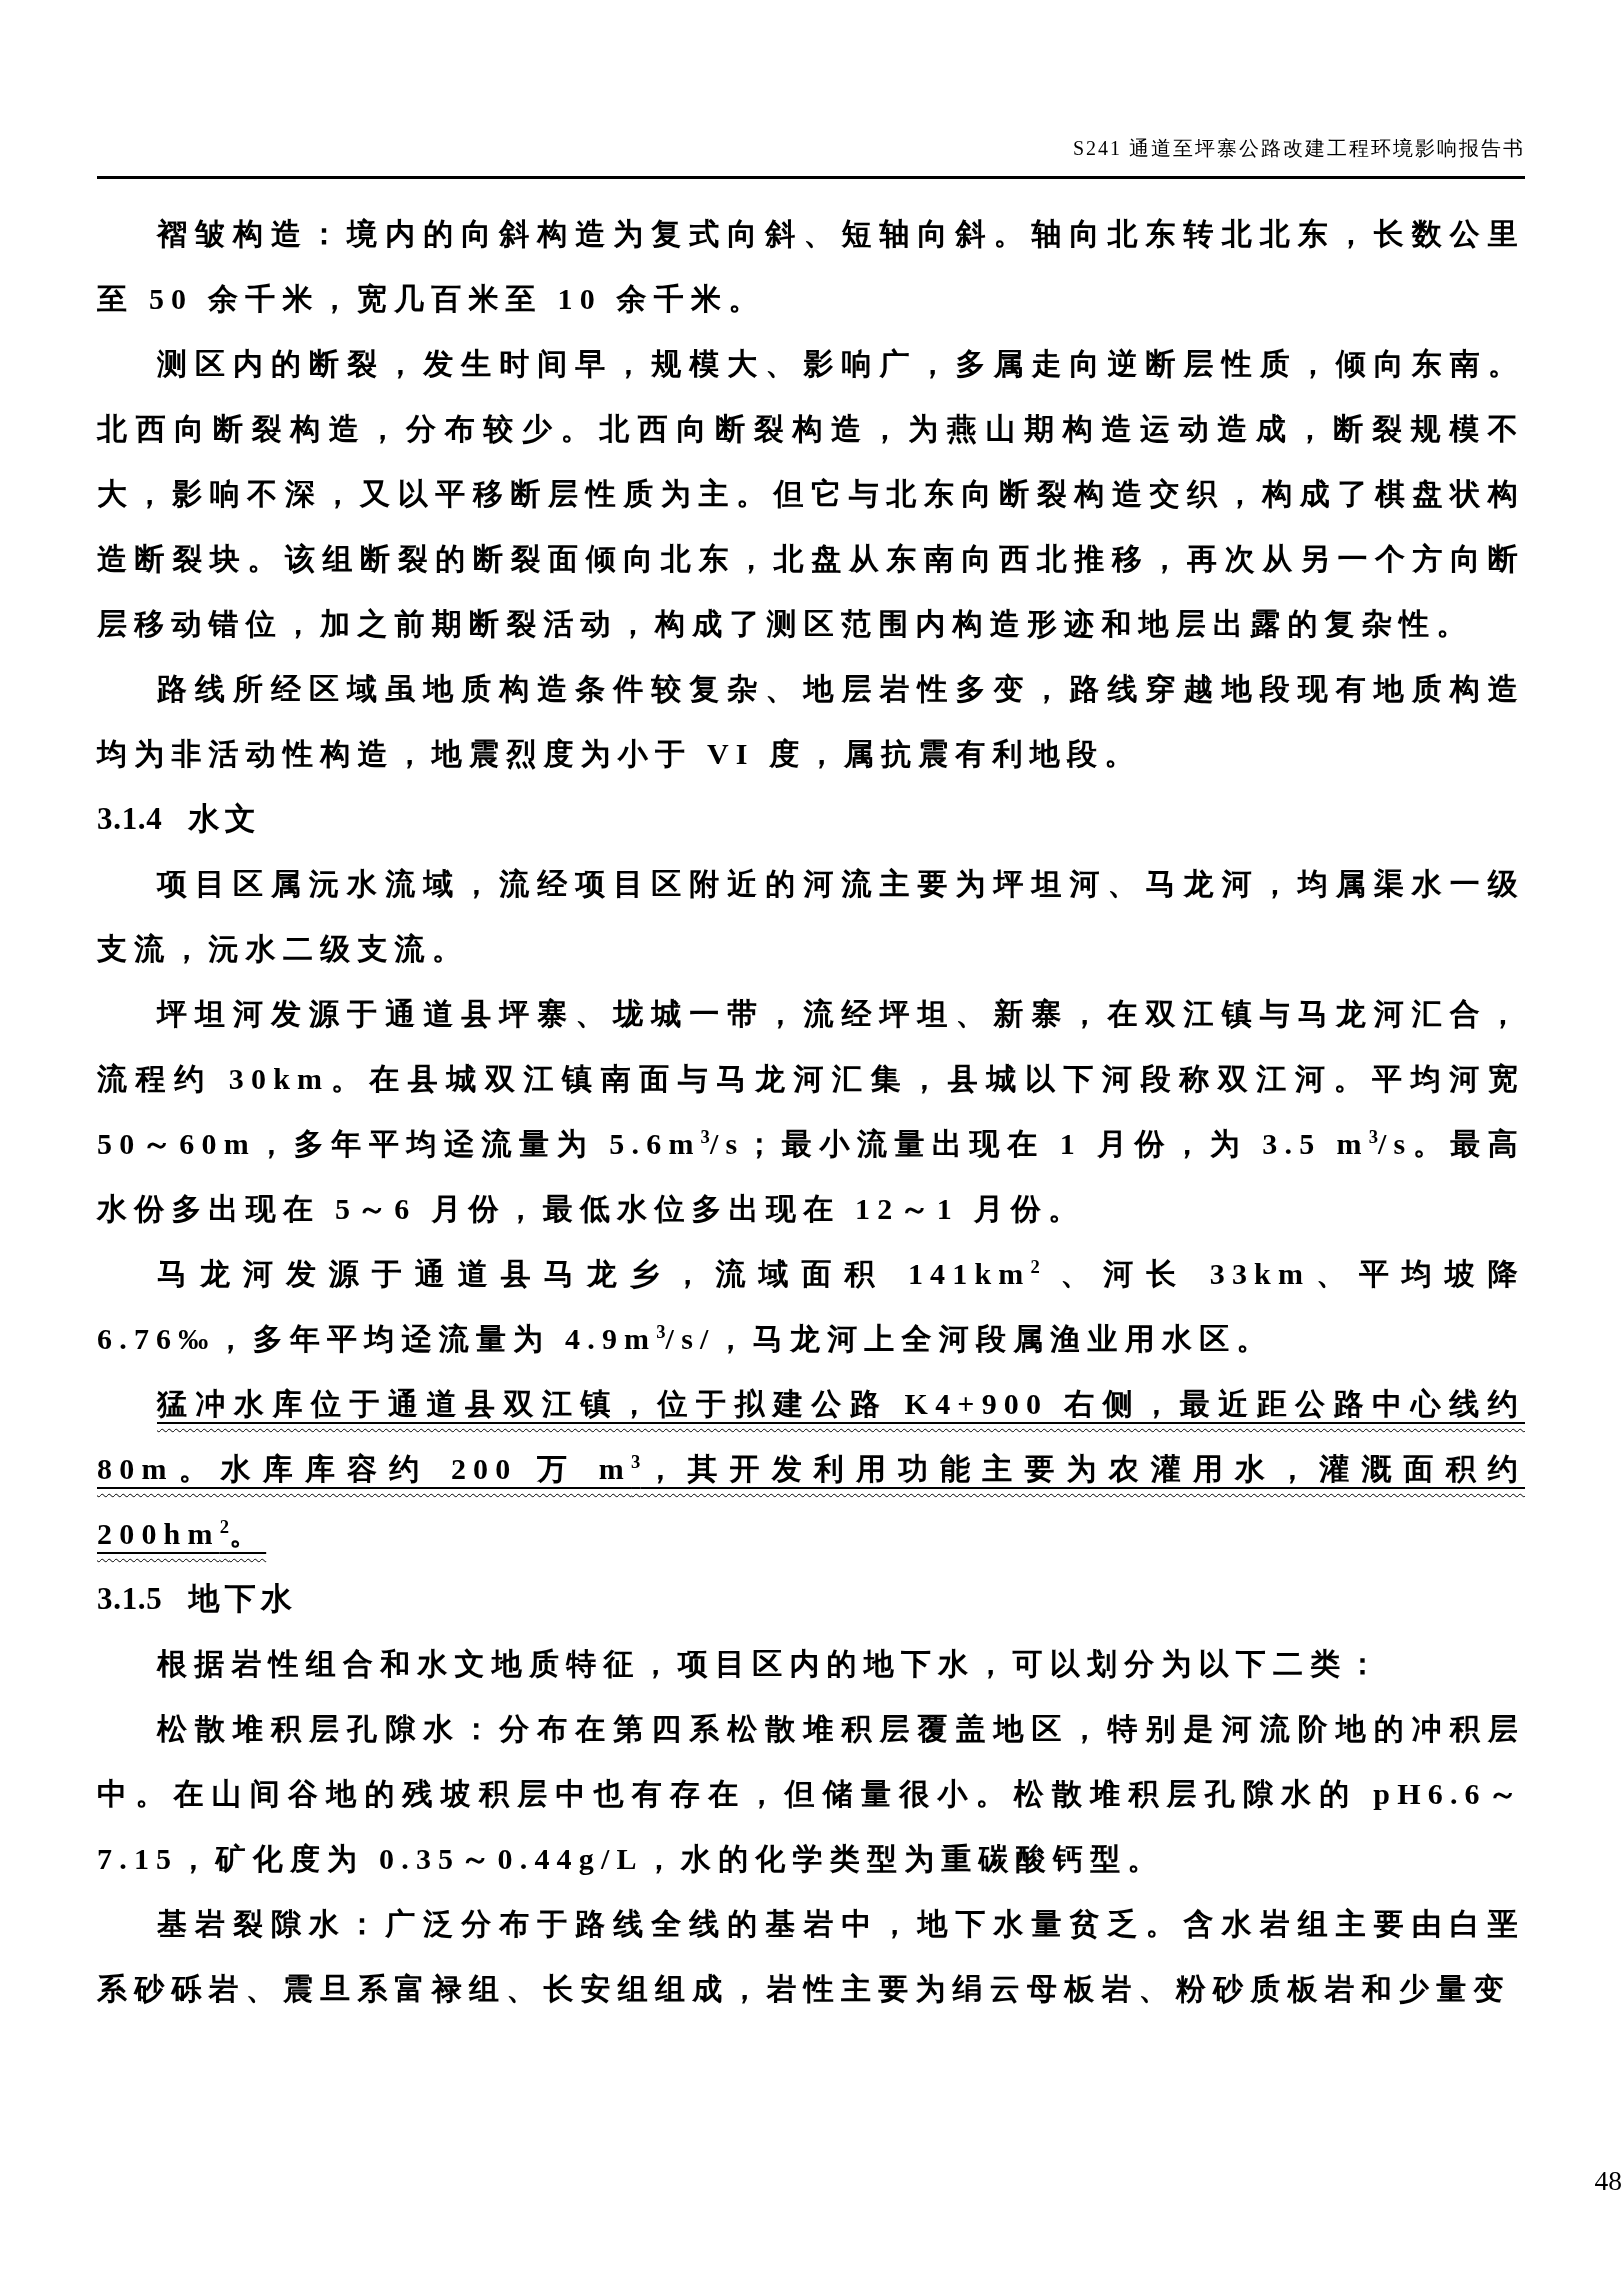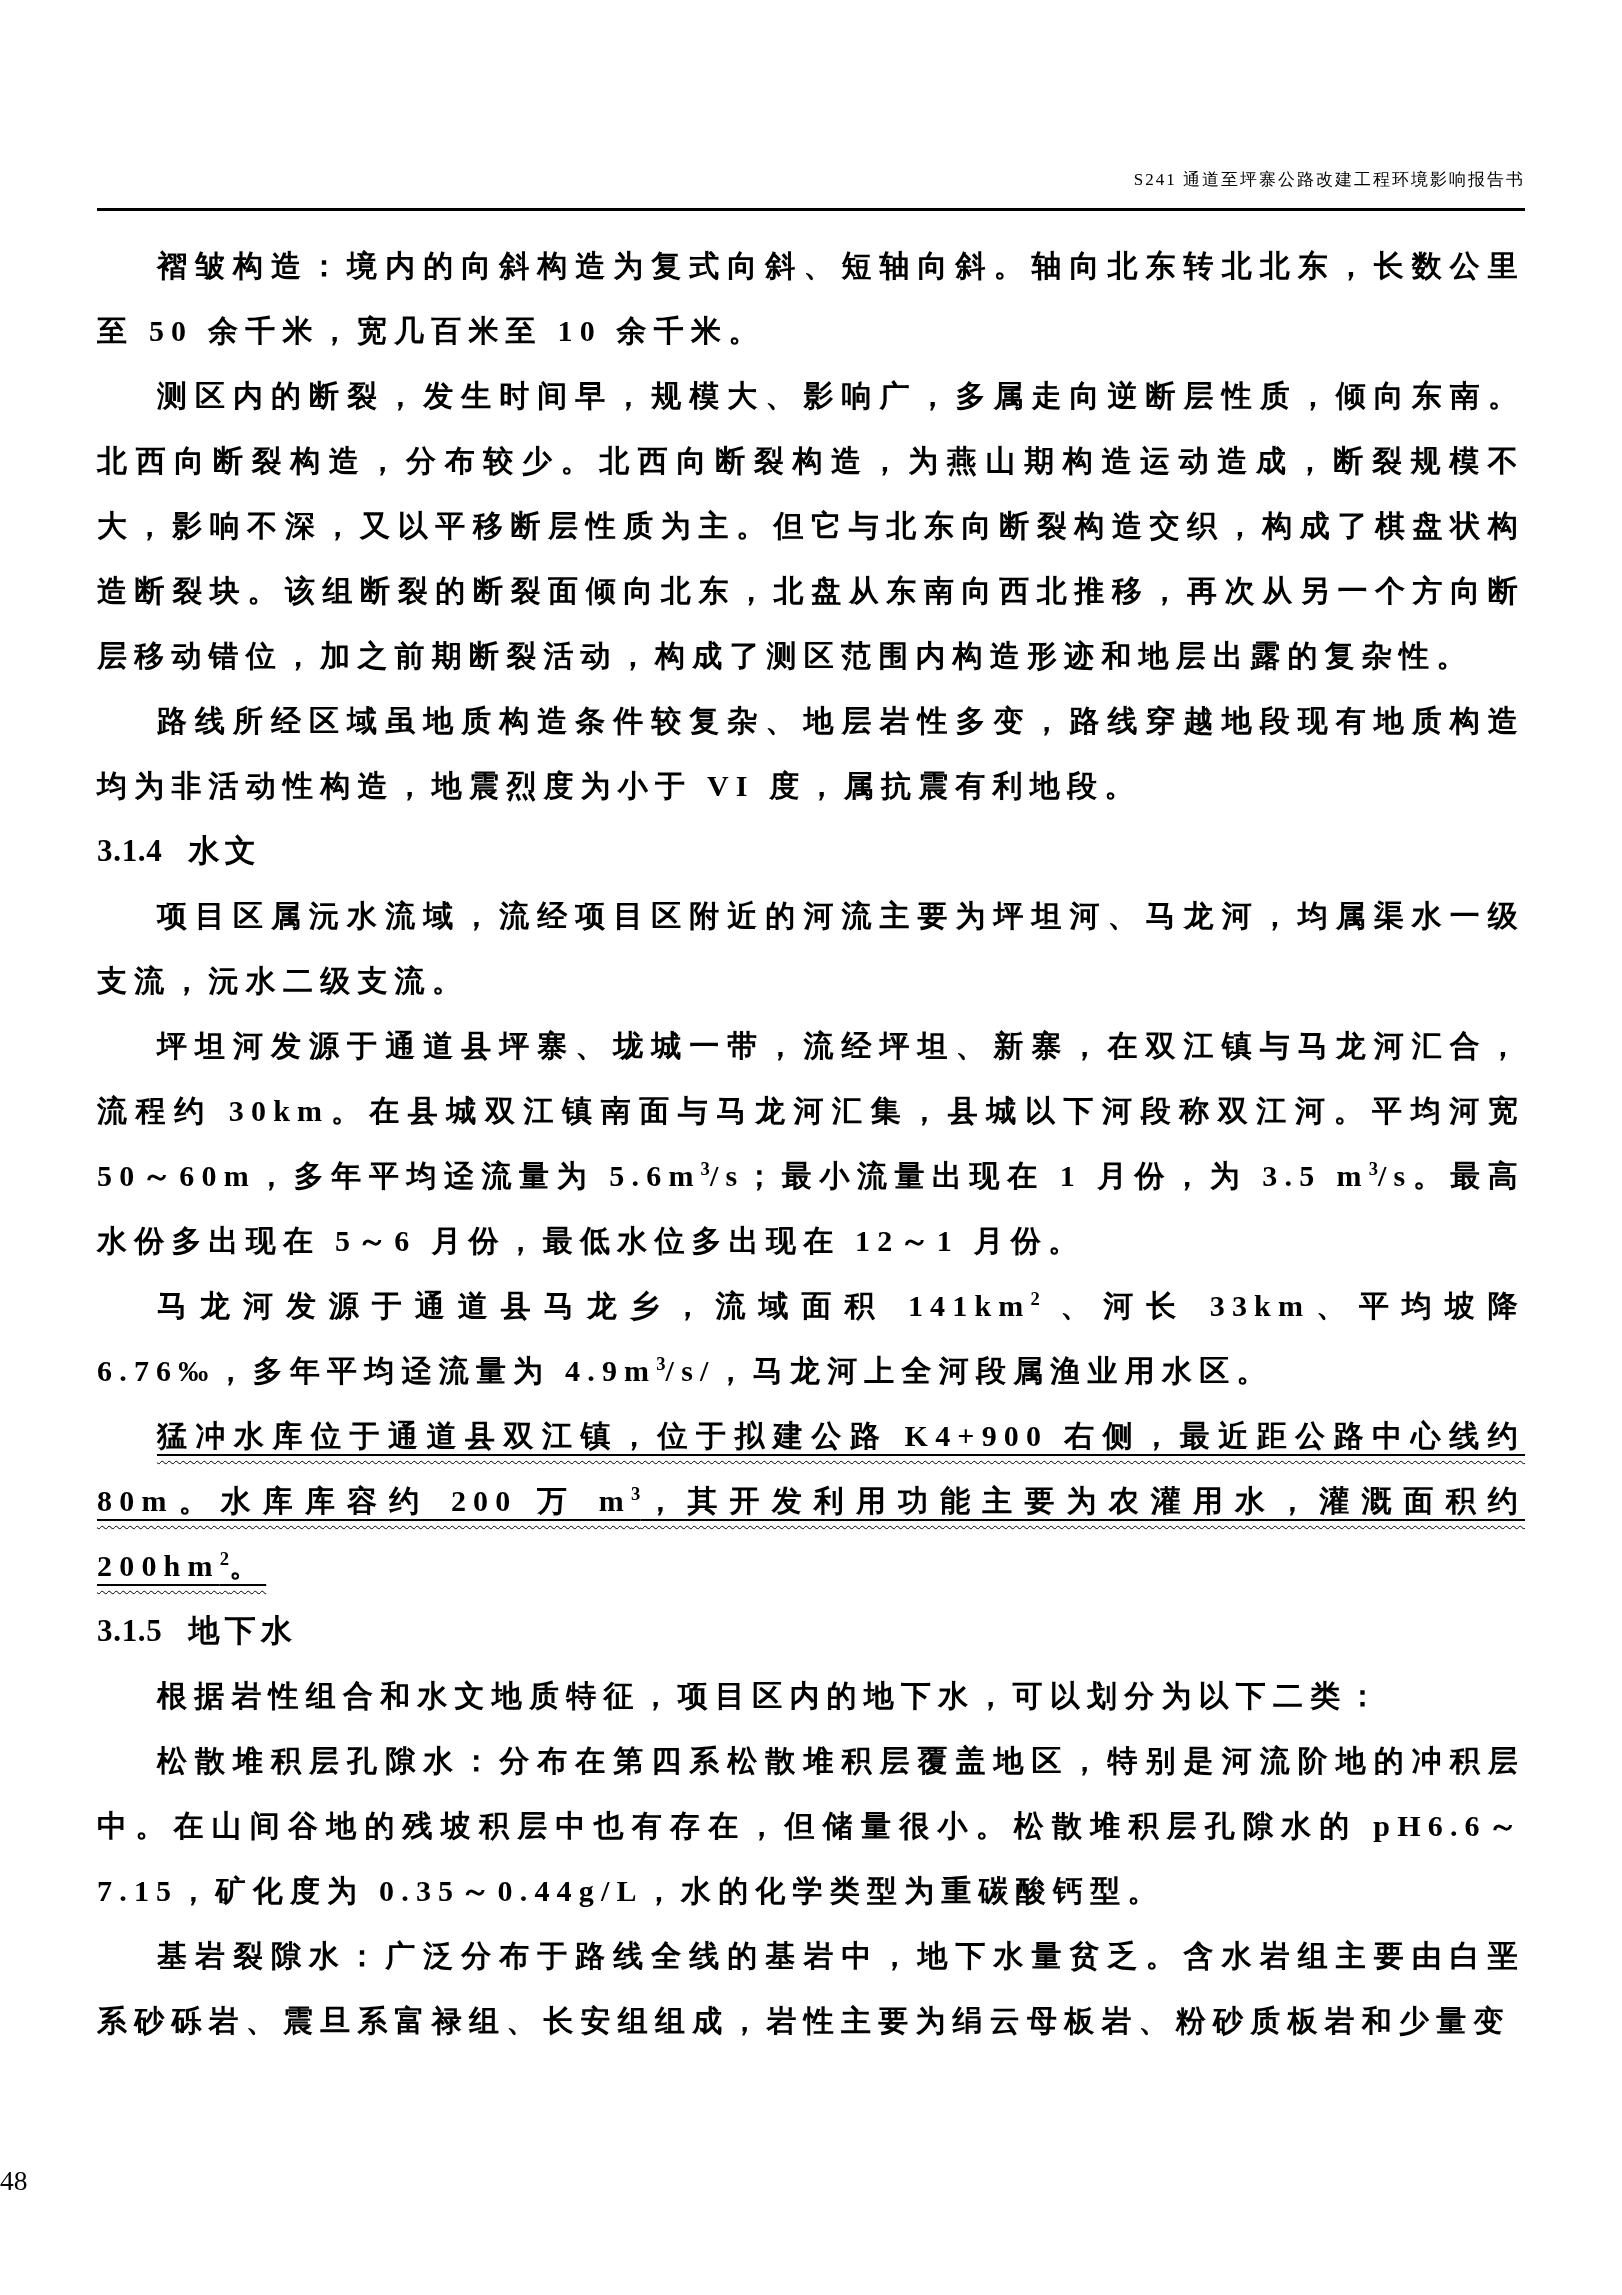--- a/index.html
+++ b/index.html
@@ -16,25 +16,24 @@
   }
   .page {
     position: absolute;
     inset: 0;
     box-sizing: border-box;
     padding: 131px 97px 0 97px;
   }
   
   .header-title {
     text-align: right;
-    font-size: 17px;
+    font-size: 20px;
     letter-spacing: 2px;
     line-height: 34px;
     padding-bottom: 10.5px;
-    margin-top: 32px;
   }
   .header-rule {
     height: 3.3px;
     background: #000;
   }
   
   .doc-body {
     margin-top: 22px;
     font-size: 30px;
     line-height: 65px;
@@ -76,21 +75,21 @@
     text-decoration-style: wavy;
     text-decoration-thickness: 1.3px;
     text-underline-offset: 14.4px;
   }
   
   .page-footer {
     position: absolute;
     left: 0;
     right: 0;
     bottom: 98px;
-    text-align: left;
+    text-align: right;
     font-size: 27.5px;
     letter-spacing: 0;
   }
 </style>
 </head>
 <body>
 
 <div class="page">
 
   <header>

